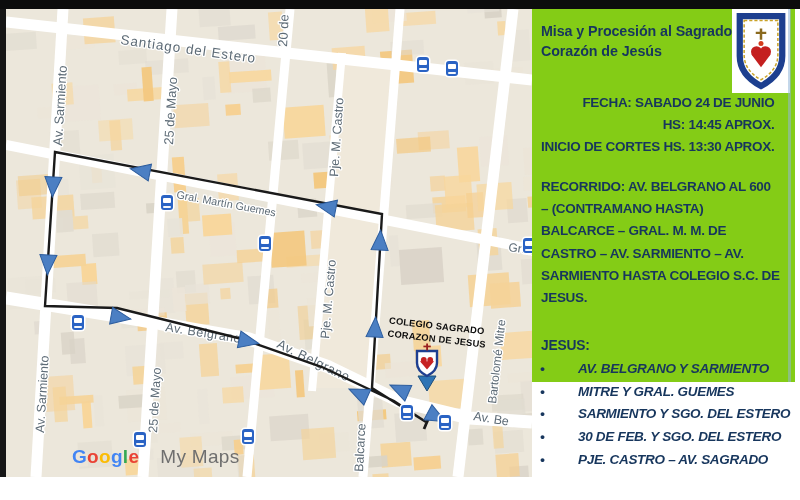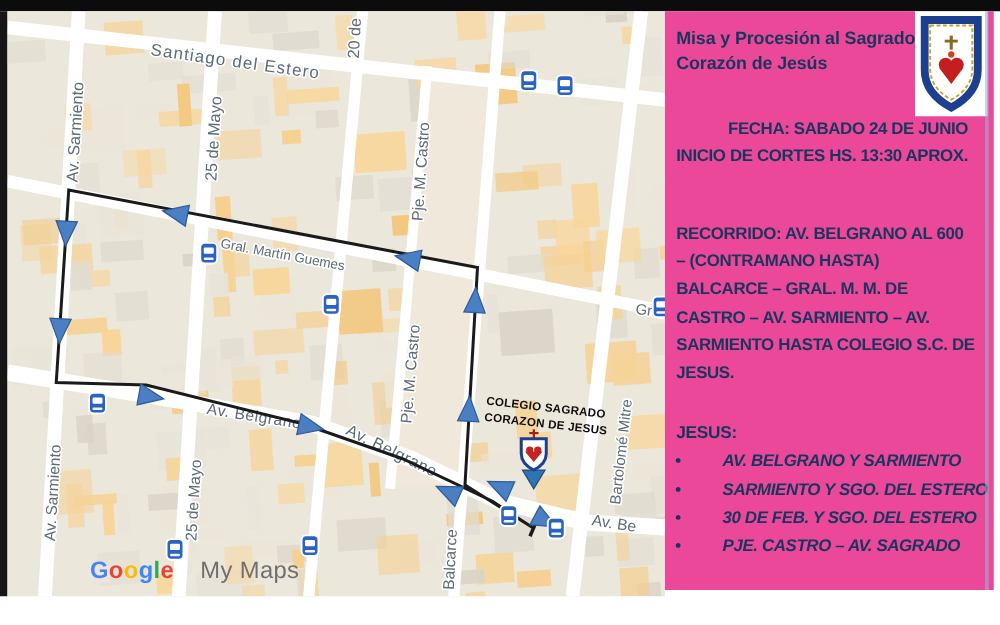--- a/index.html
+++ b/index.html
@@ -25,21 +25,21 @@
        transform:rotate(6.5deg);font-weight:bold;font-size:9.3px;line-height:13px;
        color:#0d0d0d;letter-spacing:.2px;white-space:nowrap;}
 
   .wm{position:absolute;left:66px;top:437px;font-size:19px;letter-spacing:.3px;white-space:nowrap;}
   .wm .L{font-weight:bold;}
   .wm .c0{color:#4285F4}.wm .c1{color:#EA4335}.wm .c2{color:#FBBC05}
   .wm .c3{color:#4285F4}.wm .c4{color:#34A853}.wm .c5{color:#EA4335}
   .wm .mm{color:#6f6f6f;margin-left:21px;}
 
   
-  .panel{position:absolute;left:532px;top:9px;width:263px;height:463px;background:#ec4899;
+  .panel{position:absolute;left:532px;top:9px;width:263px;height:373px;background:#84cc16;
          color:#17365d;font-weight:bold;}
   .panel::after{content:"";position:absolute;right:4px;top:0;bottom:0;width:3px;
          background:#93b7d8;opacity:.55;}
   .title{position:absolute;left:9px;top:13px;width:202px;font-size:14.3px;line-height:19.5px;letter-spacing:-.1px;}
   .crestbox{position:absolute;left:200px;top:0;width:58px;height:84px;background:#ffffff;}
   .blk{position:absolute;left:9px;white-space:nowrap;font-size:13.5px;letter-spacing:-.3px;}
   .blk div{height:22.2px;line-height:22.2px;}
   .fecha{top:83px;text-align:right;}
   .recorrido{top:167px;}
   .cortes-h{position:absolute;left:9px;top:329px;font-size:13.8px;letter-spacing:-.2px;}
@@ -335,32 +335,34 @@
       <rect x="15.8" y="15.6" width="8.4" height="1.8" fill="#8a6a1f"></rect>
       <circle cx="20" cy="25" r="2" fill="#d43c1e"></circle>
       <circle cx="16.4" cy="31.5" r="4.4" fill="#c41f1f"></circle>
       <circle cx="23.6" cy="31.5" r="4.4" fill="#c41f1f"></circle>
       <polygon points="12.2,33.5 27.8,33.5 20,44" fill="#c41f1f"></polygon>
     </svg>
   </div>
 
   <div class="blk fecha">
     <div>FECHA: SABADO 24 DE JUNIO</div>
+    <div>HS: 14:45 APROX.</div>
     <div>INICIO DE CORTES HS. 13:30 APROX.</div>
   </div>
 
   <div class="blk recorrido">
     <div>RECORRIDO: AV. BELGRANO AL 600</div>
     <div>– (CONTRAMANO HASTA)</div>
     <div>BALCARCE – GRAL. M. M. DE</div>
     <div>CASTRO – AV. SARMIENTO – AV.</div>
     <div>SARMIENTO HASTA COLEGIO S.C. DE</div>
     <div>JESUS.</div>
   </div>
 
   <div class="cortes-h">JESUS:</div>
   <ul class="cortes">
     <li>AV. BELGRANO Y SARMIENTO</li>
+    <li>MITRE Y GRAL. GUEMES</li>
     <li>SARMIENTO Y SGO. DEL ESTERO</li>
     <li>30 DE FEB. Y SGO. DEL ESTERO</li>
     <li>PJE. CASTRO – AV. SAGRADO</li>
   </ul>
 </div>
 
 </body></html>

